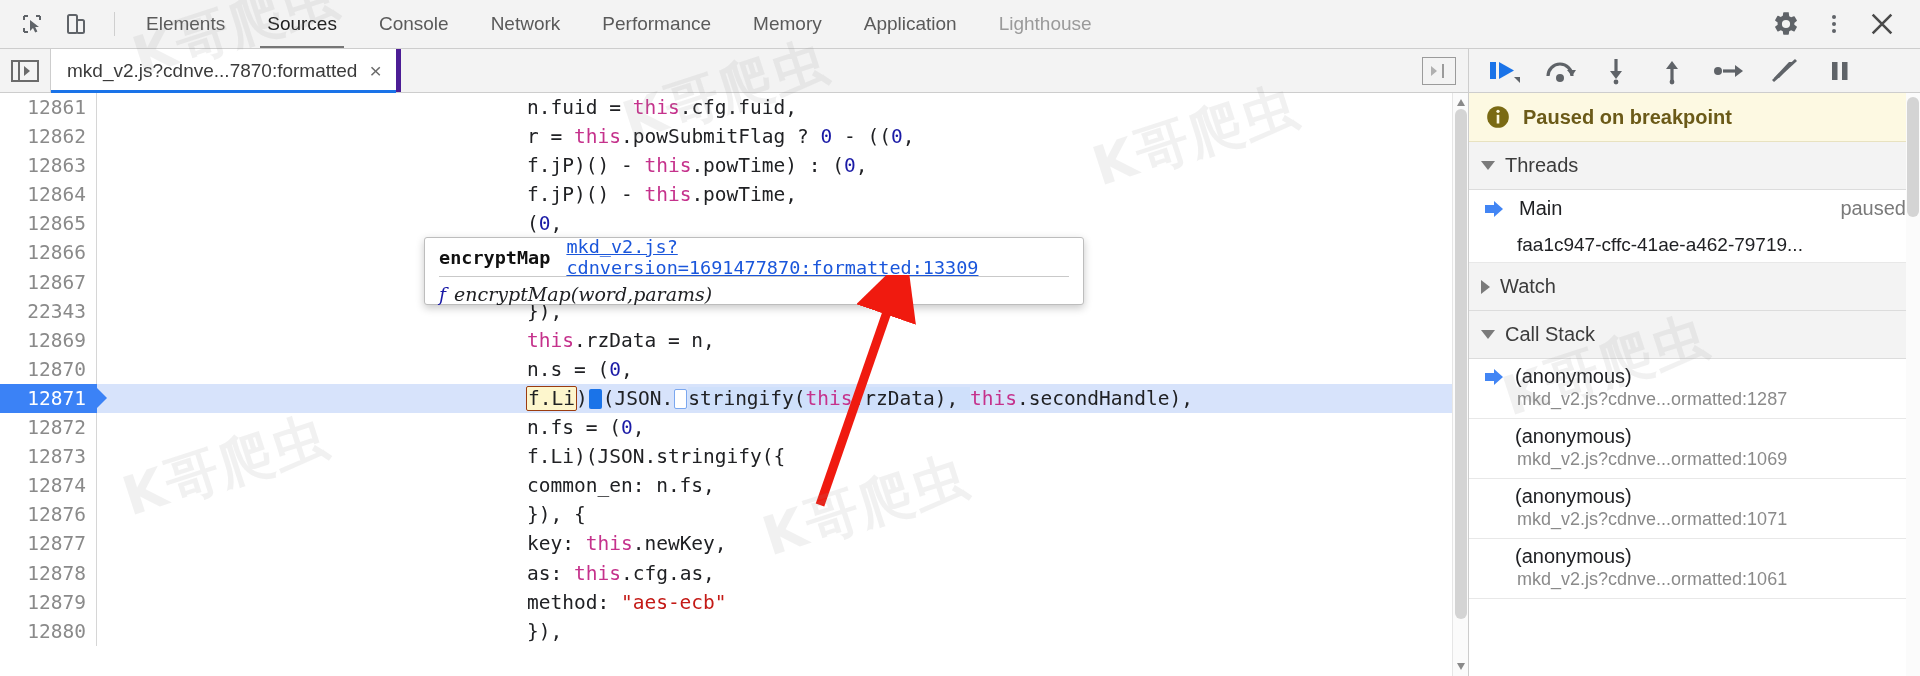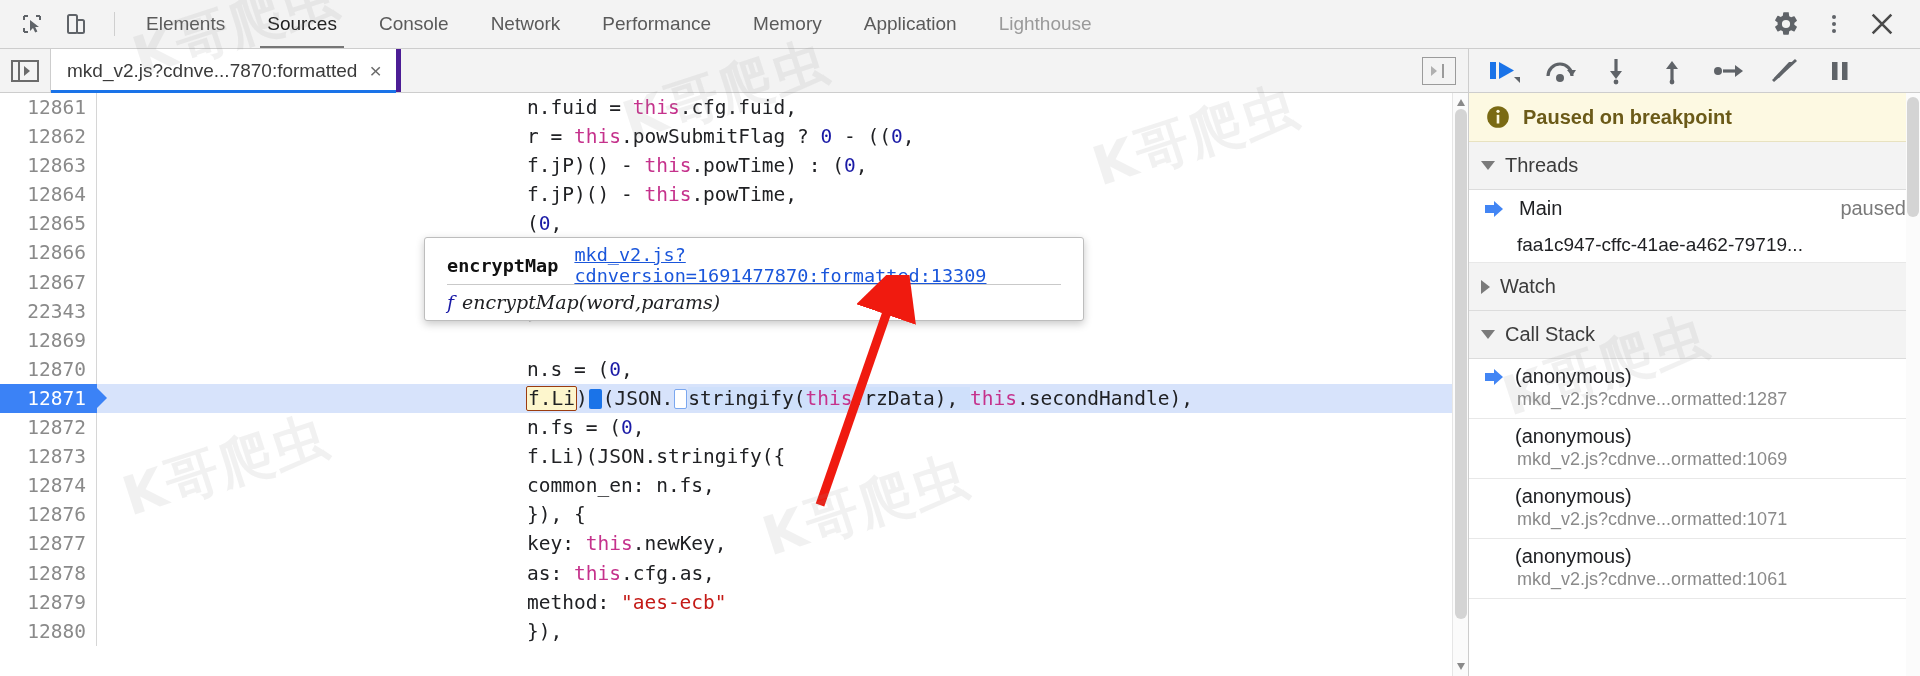--- a/index.html
+++ b/index.html
@@ -163,27 +163,27 @@
   }
   .chip.outline {
     background:#ffffff; border:1.5px solid #7aa7ef;
   }
   .inline-sel { background:#cfe0fb; }
 
   
   .tooltip {
     position:absolute;
     left:424px; top:237px;
-    width:660px; height:84px;
+    width:660px; height:68px;
     background:#ffffff;
     border:1px solid #bdbdbd;
     border-radius:3px;
     box-shadow: 0 3px 9px rgba(0,0,0,0.22);
     z-index:40;
-    padding: 8px;
+    padding: 0;
   }
   .tt-line1 {
     display:flex; align-items:center; gap:16px;
     height:38px; padding: 0 14px;
     font-family:"DejaVu Sans Mono", monospace;
     font-size:18.5px;
   }
   .tt-name { font-weight:bold; color:#111; }
   .tt-link {
     color:#1a56db; text-decoration:underline; cursor:pointer;
@@ -382,21 +382,21 @@
   <div class="editor">
     <div class="code-rows" id="code-rows">
         <div class="row"><div class="gut">12861</div><div class="gut-sep"></div><div class="code"><span class="codepad"></span><span class="t-plain">n.fuid = </span><span class="t-kw">this</span><span class="t-plain">.cfg.fuid,</span></div></div>
         <div class="row"><div class="gut">12862</div><div class="gut-sep"></div><div class="code"><span class="codepad"></span><span class="t-plain">r = </span><span class="t-kw">this</span><span class="t-plain">.powSubmitFlag ? </span><span class="t-num">0</span><span class="t-plain"> - ((</span><span class="t-num">0</span><span class="t-plain">,</span></div></div>
         <div class="row"><div class="gut">12863</div><div class="gut-sep"></div><div class="code"><span class="codepad"></span><span class="t-plain">f.jP)() - </span><span class="t-kw">this</span><span class="t-plain">.powTime) : (</span><span class="t-num">0</span><span class="t-plain">,</span></div></div>
         <div class="row"><div class="gut">12864</div><div class="gut-sep"></div><div class="code"><span class="codepad"></span><span class="t-plain">f.jP)() - </span><span class="t-kw">this</span><span class="t-plain">.powTime,</span></div></div>
         <div class="row"><div class="gut">12865</div><div class="gut-sep"></div><div class="code"><span class="codepad"></span><span class="t-plain">(</span><span class="t-num">0</span><span class="t-plain">,</span></div></div>
         <div class="row"><div class="gut">12866</div><div class="gut-sep"></div><div class="code"><span class="codepad"></span><span class="t-plain">f.Lr)(</span><span class="t-str">"machine-pow-time"</span><span class="t-plain">, {</span></div></div>
         <div class="row"><div class="gut">12867</div><div class="gut-sep"></div><div class="code"><span class="codepad">    </span><span class="t-plain">t: </span><span class="t-plain">r</span></div></div>
         <div class="row"><div class="gut">22343</div><div class="gut-sep"></div><div class="code"><span class="codepad"></span><span class="t-plain">}),</span></div></div>
-        <div class="row"><div class="gut">12869</div><div class="gut-sep"></div></div>
+        <div class="row"><div class="gut">12869</div><div class="gut-sep"></div><div class="code"><span class="codepad"></span><span class="t-kw">this</span><span class="t-plain">.rzData = n,</span></div></div>
         <div class="row"><div class="gut">12870</div><div class="gut-sep"></div><div class="code"><span class="codepad"></span><span class="t-plain">n.s = (</span><span class="t-num">0</span><span class="t-plain">,</span></div></div>
         <div class="row current"><div class="gut">12871</div><div class="gut-sep"></div><div class="code"><span class="codepad"></span><span class="hl-box t-plain">f.Li</span><span class="t-plain">)</span><span class="chip"></span><span class="t-plain">(JSON.</span><span class="chip outline"></span><span class="t-plain inline-sel">stringify(</span><span class="t-kw inline-sel">this</span><span class="t-plain inline-sel">.rzData), </span><span class="t-kw">this</span><span class="t-plain">.secondHandle),</span></div></div>
         <div class="row"><div class="gut">12872</div><div class="gut-sep"></div><div class="code"><span class="codepad"></span><span class="t-plain">n.fs = (</span><span class="t-num">0</span><span class="t-plain">,</span></div></div>
         <div class="row"><div class="gut">12873</div><div class="gut-sep"></div><div class="code"><span class="codepad"></span><span class="t-plain">f.Li)(JSON.stringify({</span></div></div>
         <div class="row"><div class="gut">12874</div><div class="gut-sep"></div><div class="code"><span class="codepad">    </span><span class="t-plain">common_en: n.fs,</span></div></div>
         <div class="row"><div class="gut">12876</div><div class="gut-sep"></div><div class="code"><span class="codepad"></span><span class="t-plain">}), {</span></div></div>
         <div class="row"><div class="gut">12877</div><div class="gut-sep"></div><div class="code"><span class="codepad">    </span><span class="t-plain">key: </span><span class="t-kw">this</span><span class="t-plain">.newKey,</span></div></div>
         <div class="row"><div class="gut">12878</div><div class="gut-sep"></div><div class="code"><span class="codepad">    </span><span class="t-plain">as: </span><span class="t-kw">this</span><span class="t-plain">.cfg.as,</span></div></div>
         <div class="row"><div class="gut">12879</div><div class="gut-sep"></div><div class="code"><span class="codepad">    </span><span class="t-plain">method: </span><span class="t-str">"aes-ecb"</span></div></div>
         <div class="row"><div class="gut">12880</div><div class="gut-sep"></div><div class="code"><span class="codepad"></span><span class="t-plain">}),</span></div></div>

